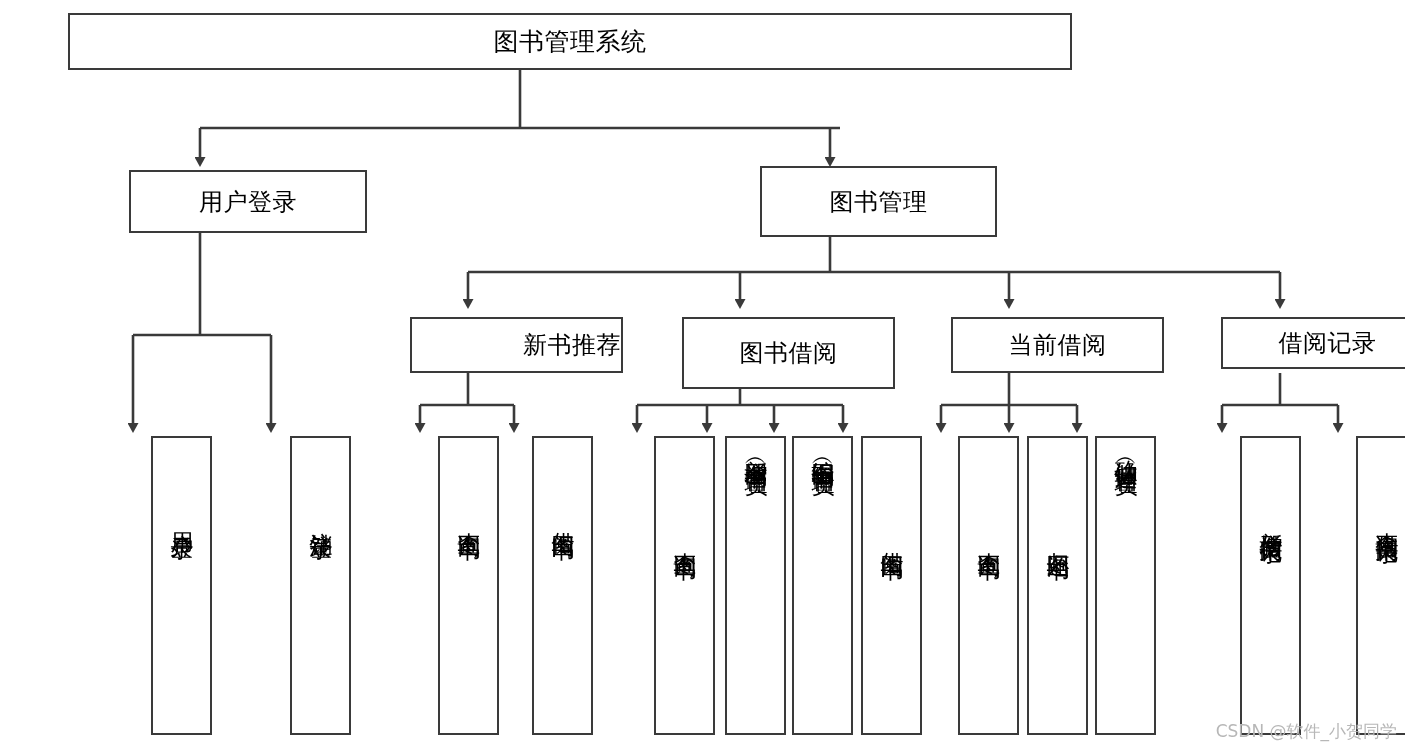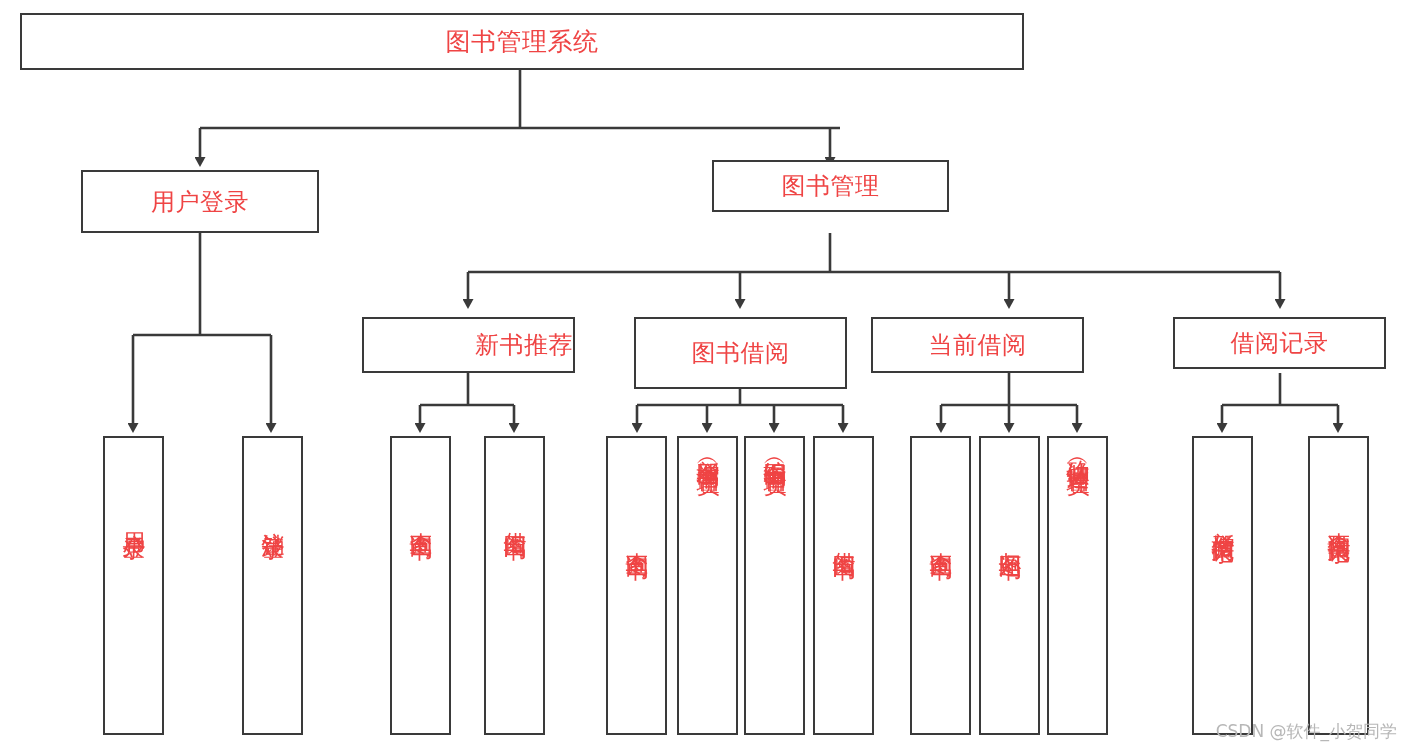--- a/index.html
+++ b/index.html
@@ -27,21 +27,22 @@
     pointer-events: none;
   }
   .node {
     position: absolute;
     box-sizing: border-box;
     background: #ffffff;
     border: 2.5px solid #3a3a3a;
     display: flex;
     align-items: center;
     justify-content: center;
-    color: #ef4444;
+    color: #000000;
+    margin-left: 48px;
   }
   .node .lbl {
     display: block;
     text-align: center;
     line-height: 1.0;
     letter-spacing: 0.5px;
   }
   
   .node.horiz .lbl {
     writing-mode: horizontal-tb;
@@ -134,31 +135,31 @@
     </g>
   </svg>
 
   <div class="node horiz root" style="left:20px; top:13px; width:1004px; height:57px;">
     <span class="lbl">图书管理系统</span>
   </div>
 
   <div class="node horiz" style="left:81px; top:170px; width:238px; height:63px;">
     <span class="lbl">用户登录</span>
   </div>
-  <div class="node horiz" style="left:712px; top:160px; width:237px; height:52px;">
+  <div class="node horiz" style="left:712px; top:166px; width:237px; height:71px;">
     <span class="lbl">图书管理</span>
   </div>
 
   <div class="node horiz" style="left:362px; top:317px; width:213px; height:56px;justify-content:flex-end;">
     <span class="lbl">新书推荐</span>
   </div>
   <div class="node horiz" style="left:634px; top:317px; width:213px; height:72px;">
     <span class="lbl">图书借阅</span>
   </div>
-  <div class="node horiz" style="left:871px; top:317px; width:213px; height:56px;">
+  <div class="node horiz" style="left:903px; top:317px; width:213px; height:56px;">
     <span class="lbl">当前借阅</span>
   </div>
   <div class="node horiz" style="left:1173px; top:317px; width:213px; height:52px;">
     <span class="lbl">借阅记录</span>
   </div>
 
   <div class="node vert mid" style="left:103px; top:436px; width:61px; height:299px;">
     <span class="lbl">用户登录</span>
   </div>
   <div class="node vert mid" style="left:242px; top:436px; width:61px; height:299px;">

